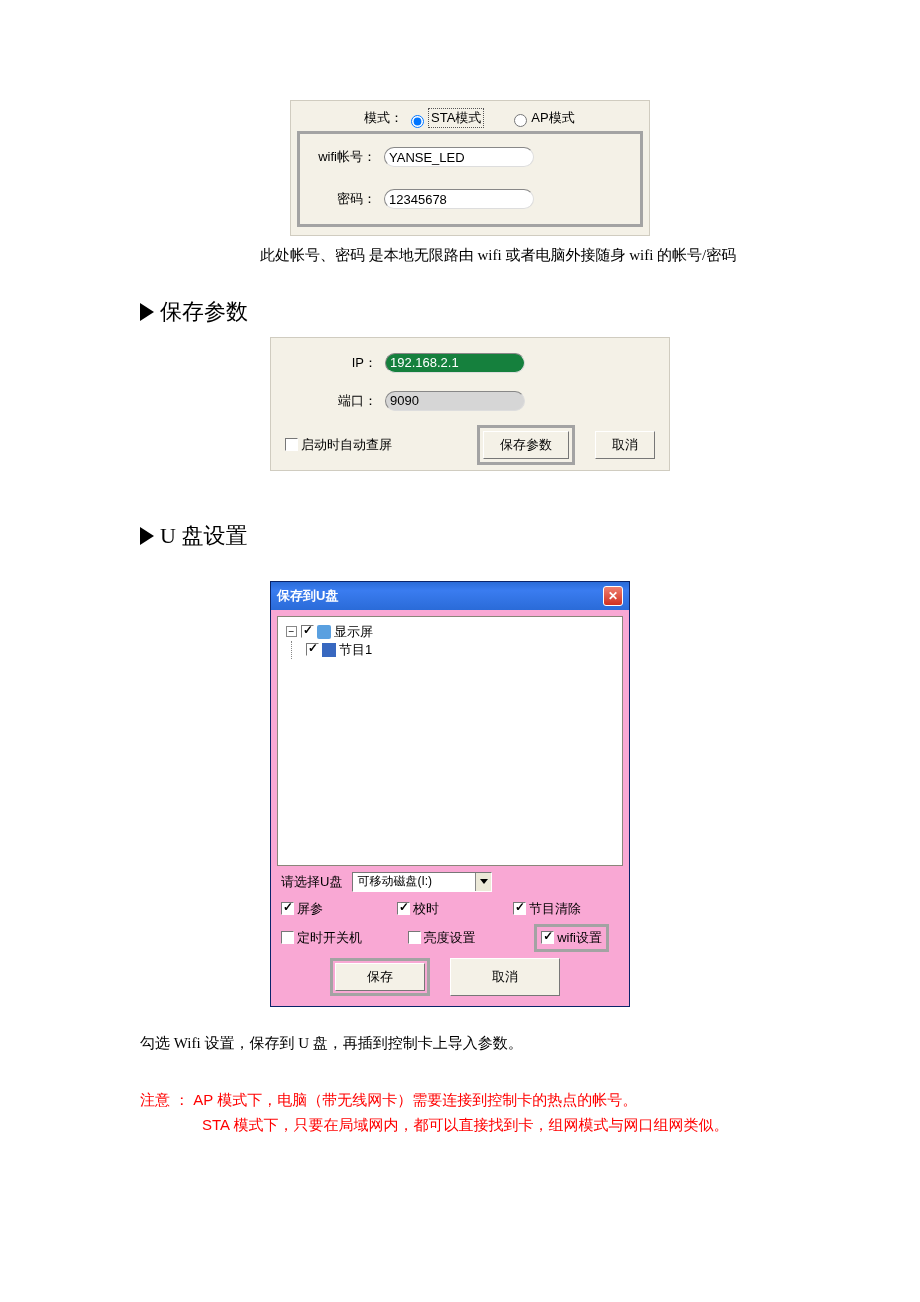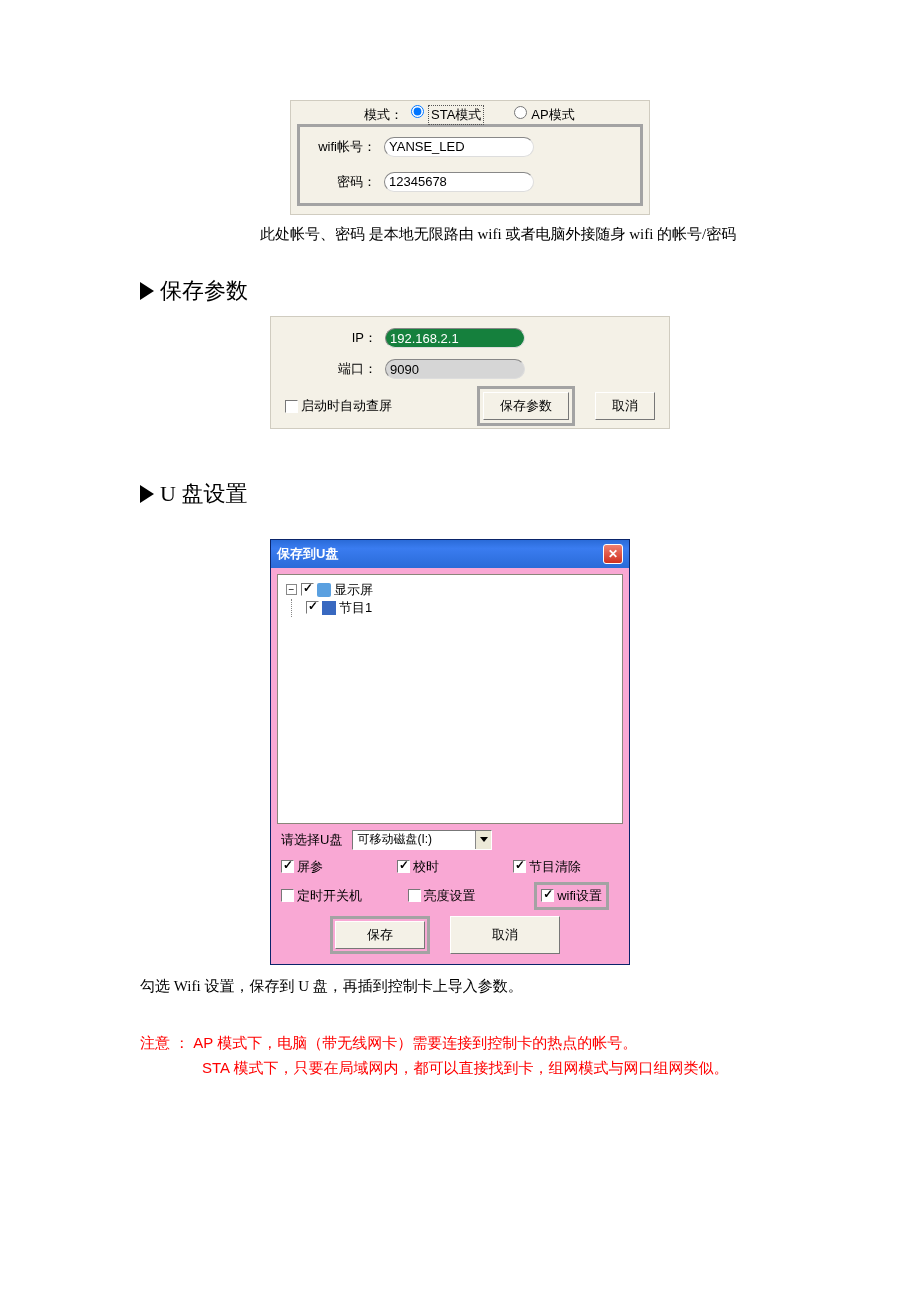--- a/index.html
+++ b/index.html
@@ -11,42 +11,42 @@
     font-size: 16px;
     color: #000;
     width: 920px;
   }
   .panel {
     background: #f4f1e7;
     border: 1px solid #d0ccc0;
     display: inline-block;
   }
   .screenshot-block { margin-left: 150px; margin-bottom: 8px; }
-  .row { display: flex; align-items: center; height: 23px; }
+  .row { display: flex; align-items: center; height: 30px; }
   .lbl {
     text-align: right;
     font-family: "Microsoft YaHei", SimSun, sans-serif;
     font-size: 13px;
     padding-right: 8px;
     white-space: nowrap;
   }
   .txt-input {
     font-family: Arial, sans-serif;
     font-size: 13px;
     height: 20px;
     background: #fff;
     border-top: 1px solid #888;
     border-left: 1px solid #888;
     border-right: 1px solid #ddd;
     border-bottom: 1px solid #ddd;
     padding: 1px 4px;
     border-radius: 10px;
   }
   .radio-row { padding: 10px 20px 6px 20px; align-items: center; }
-  .radio-wrap { display: inline-flex; align-items: flex-start; font-family: "Microsoft YaHei", SimSun, sans-serif; font-size: 13px; }
+  .radio-wrap { display: inline-flex; align-items: flex-end; font-family: "Microsoft YaHei", SimSun, sans-serif; font-size: 13px; }
   .radio-wrap input { margin: 0 4px 0 0; }
   .dotted-box { border: 1px dotted #555; padding: 0 2px; }
   .redbox { border: 3px solid #a3a3a3; }
   .form-rows { padding: 8px 12px 10px 6px; margin: 0 6px 8px 6px; }
 
   .para { margin: 6px 0 0 120px; font-size: 15px; line-height: 1.5; }
   .heading { display:flex; align-items:center; font-size: 22px; margin: 30px 0 10px 0; }
   .triangle { display:inline-block; width:0; height:0; border-left:14px solid #000; border-top:9px solid transparent; border-bottom:9px solid transparent; margin-right:6px; }
 
   .win-btn {
@@ -164,21 +164,21 @@
   .dd-arrow::after {
     content: ""; width:0; height:0;
     border-left: 4px solid transparent;
     border-right: 4px solid transparent;
     border-top: 5px solid #000;
   }
   .chk-row { display: flex; gap: 20px; margin: 6px 0; align-items: center; }
   .chk-group { display: inline-flex; align-items: center; white-space: nowrap; }
   .btn-row { display: flex; gap: 20px; justify-content: center; margin-top: 6px; }
 
-  .body-note { margin-top: 12px; margin-left: 0; font-size: 15px; }
+  .body-note { margin-top: 27px; margin-left: 0; font-size: 15px; }
   .red-text { color: #ff0000; font-family: SimSun, sans-serif; font-size: 15px; line-height: 1.7; }
   .red-block { margin-top: 34px; }
 </style>
 </head>
 <body>
 
 <div class="screenshot-block">
   <div class="panel" style="width:360px;">
     <div class="row radio-row">
       <span class="lbl" style="width:100px;">模式：</span>

